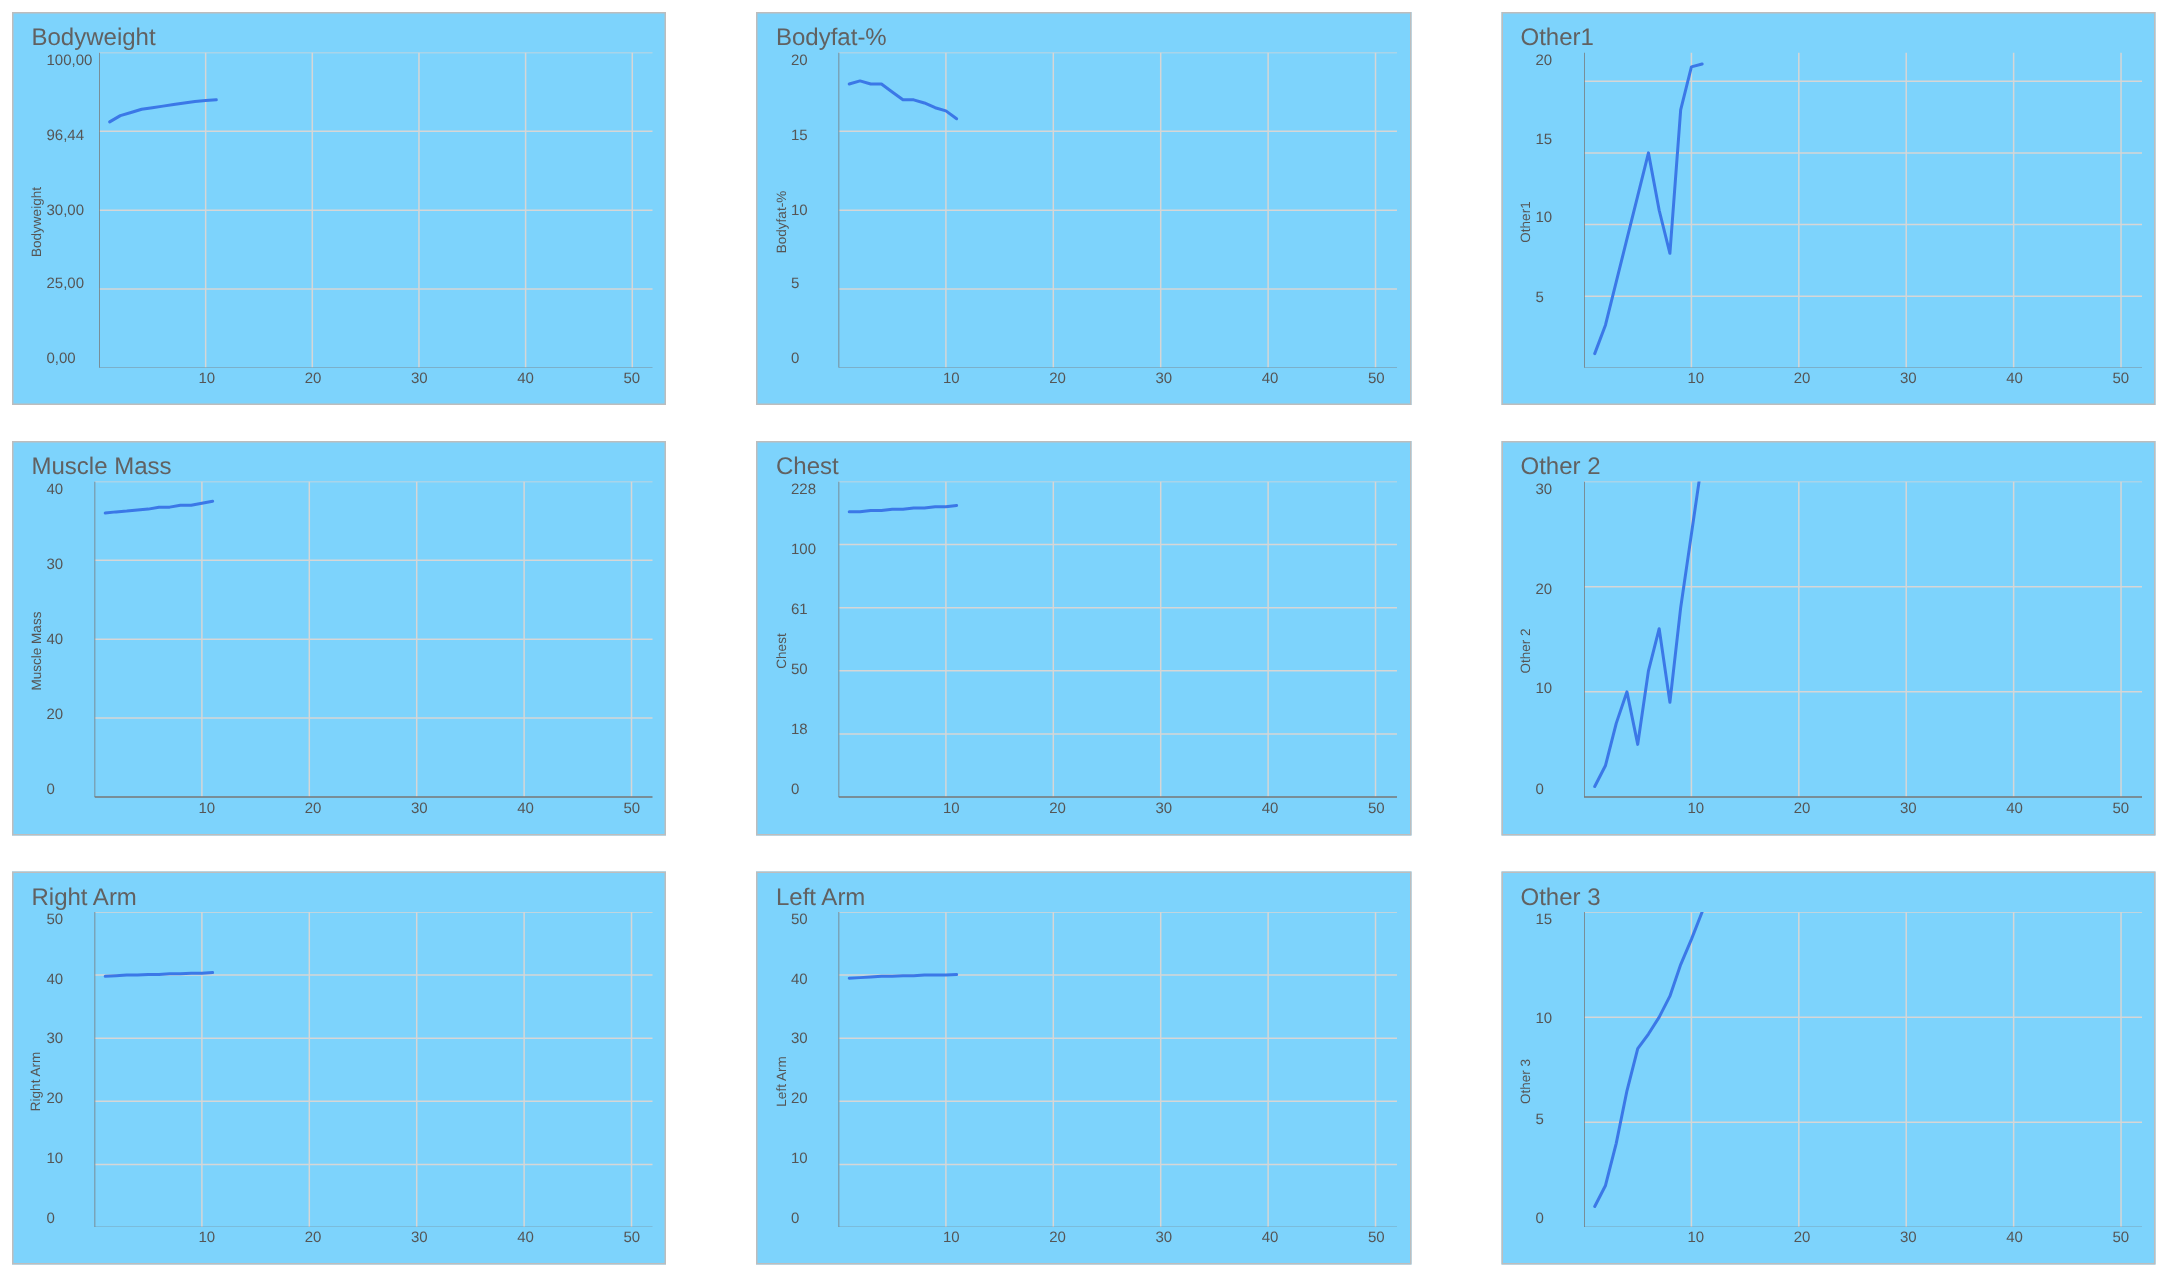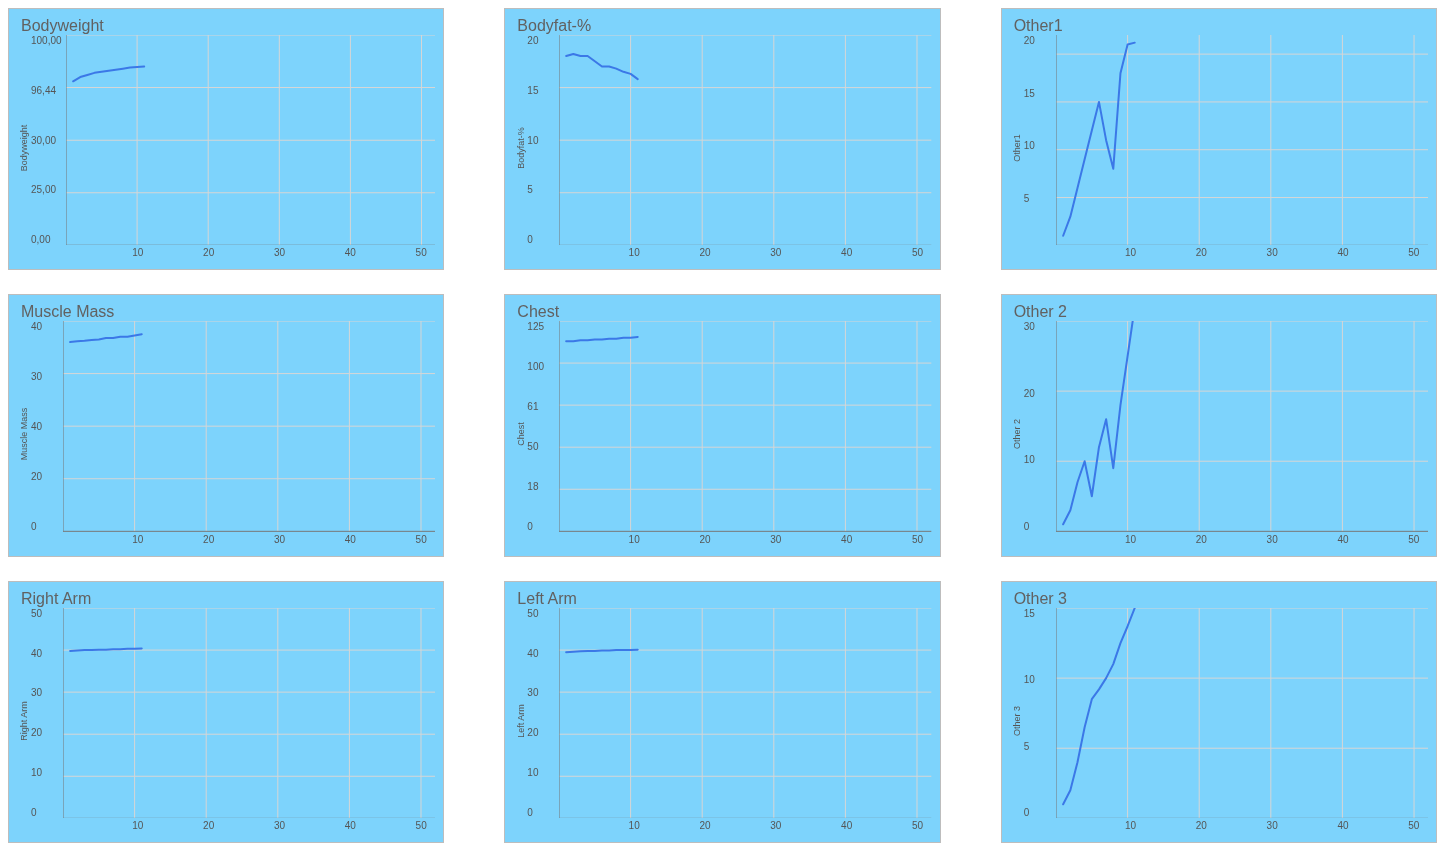--- a/index.html
+++ b/index.html
@@ -282,21 +282,21 @@
   </div>
 <div class="chart-card">
     <div class="chart-title">Chest</div>
     <div class="chart-body">
       <div class="ylabel-wrap">
         <div class="ylabel">Chest</div>
       </div>
       <div class="plot-zone">
         <div class="plot-row">
           <div class="yticks">
-            <div>125</div>
+            <div>228</div>
             <div>100</div>
             <div>61</div>
             <div>50</div>
             <div>18</div>
             <div>0</div>
           </div>
           <div class="plot-area">
             <svg viewBox="0 0 100 100" preserveAspectRatio="none">
               <line x1="0" x2="100" y1="0" y2="0" class="grid-line" vector-effect="non-scaling-stroke"></line>
               <line x1="0" x2="100" y1="20" y2="20" class="grid-line" vector-effect="non-scaling-stroke"></line>

